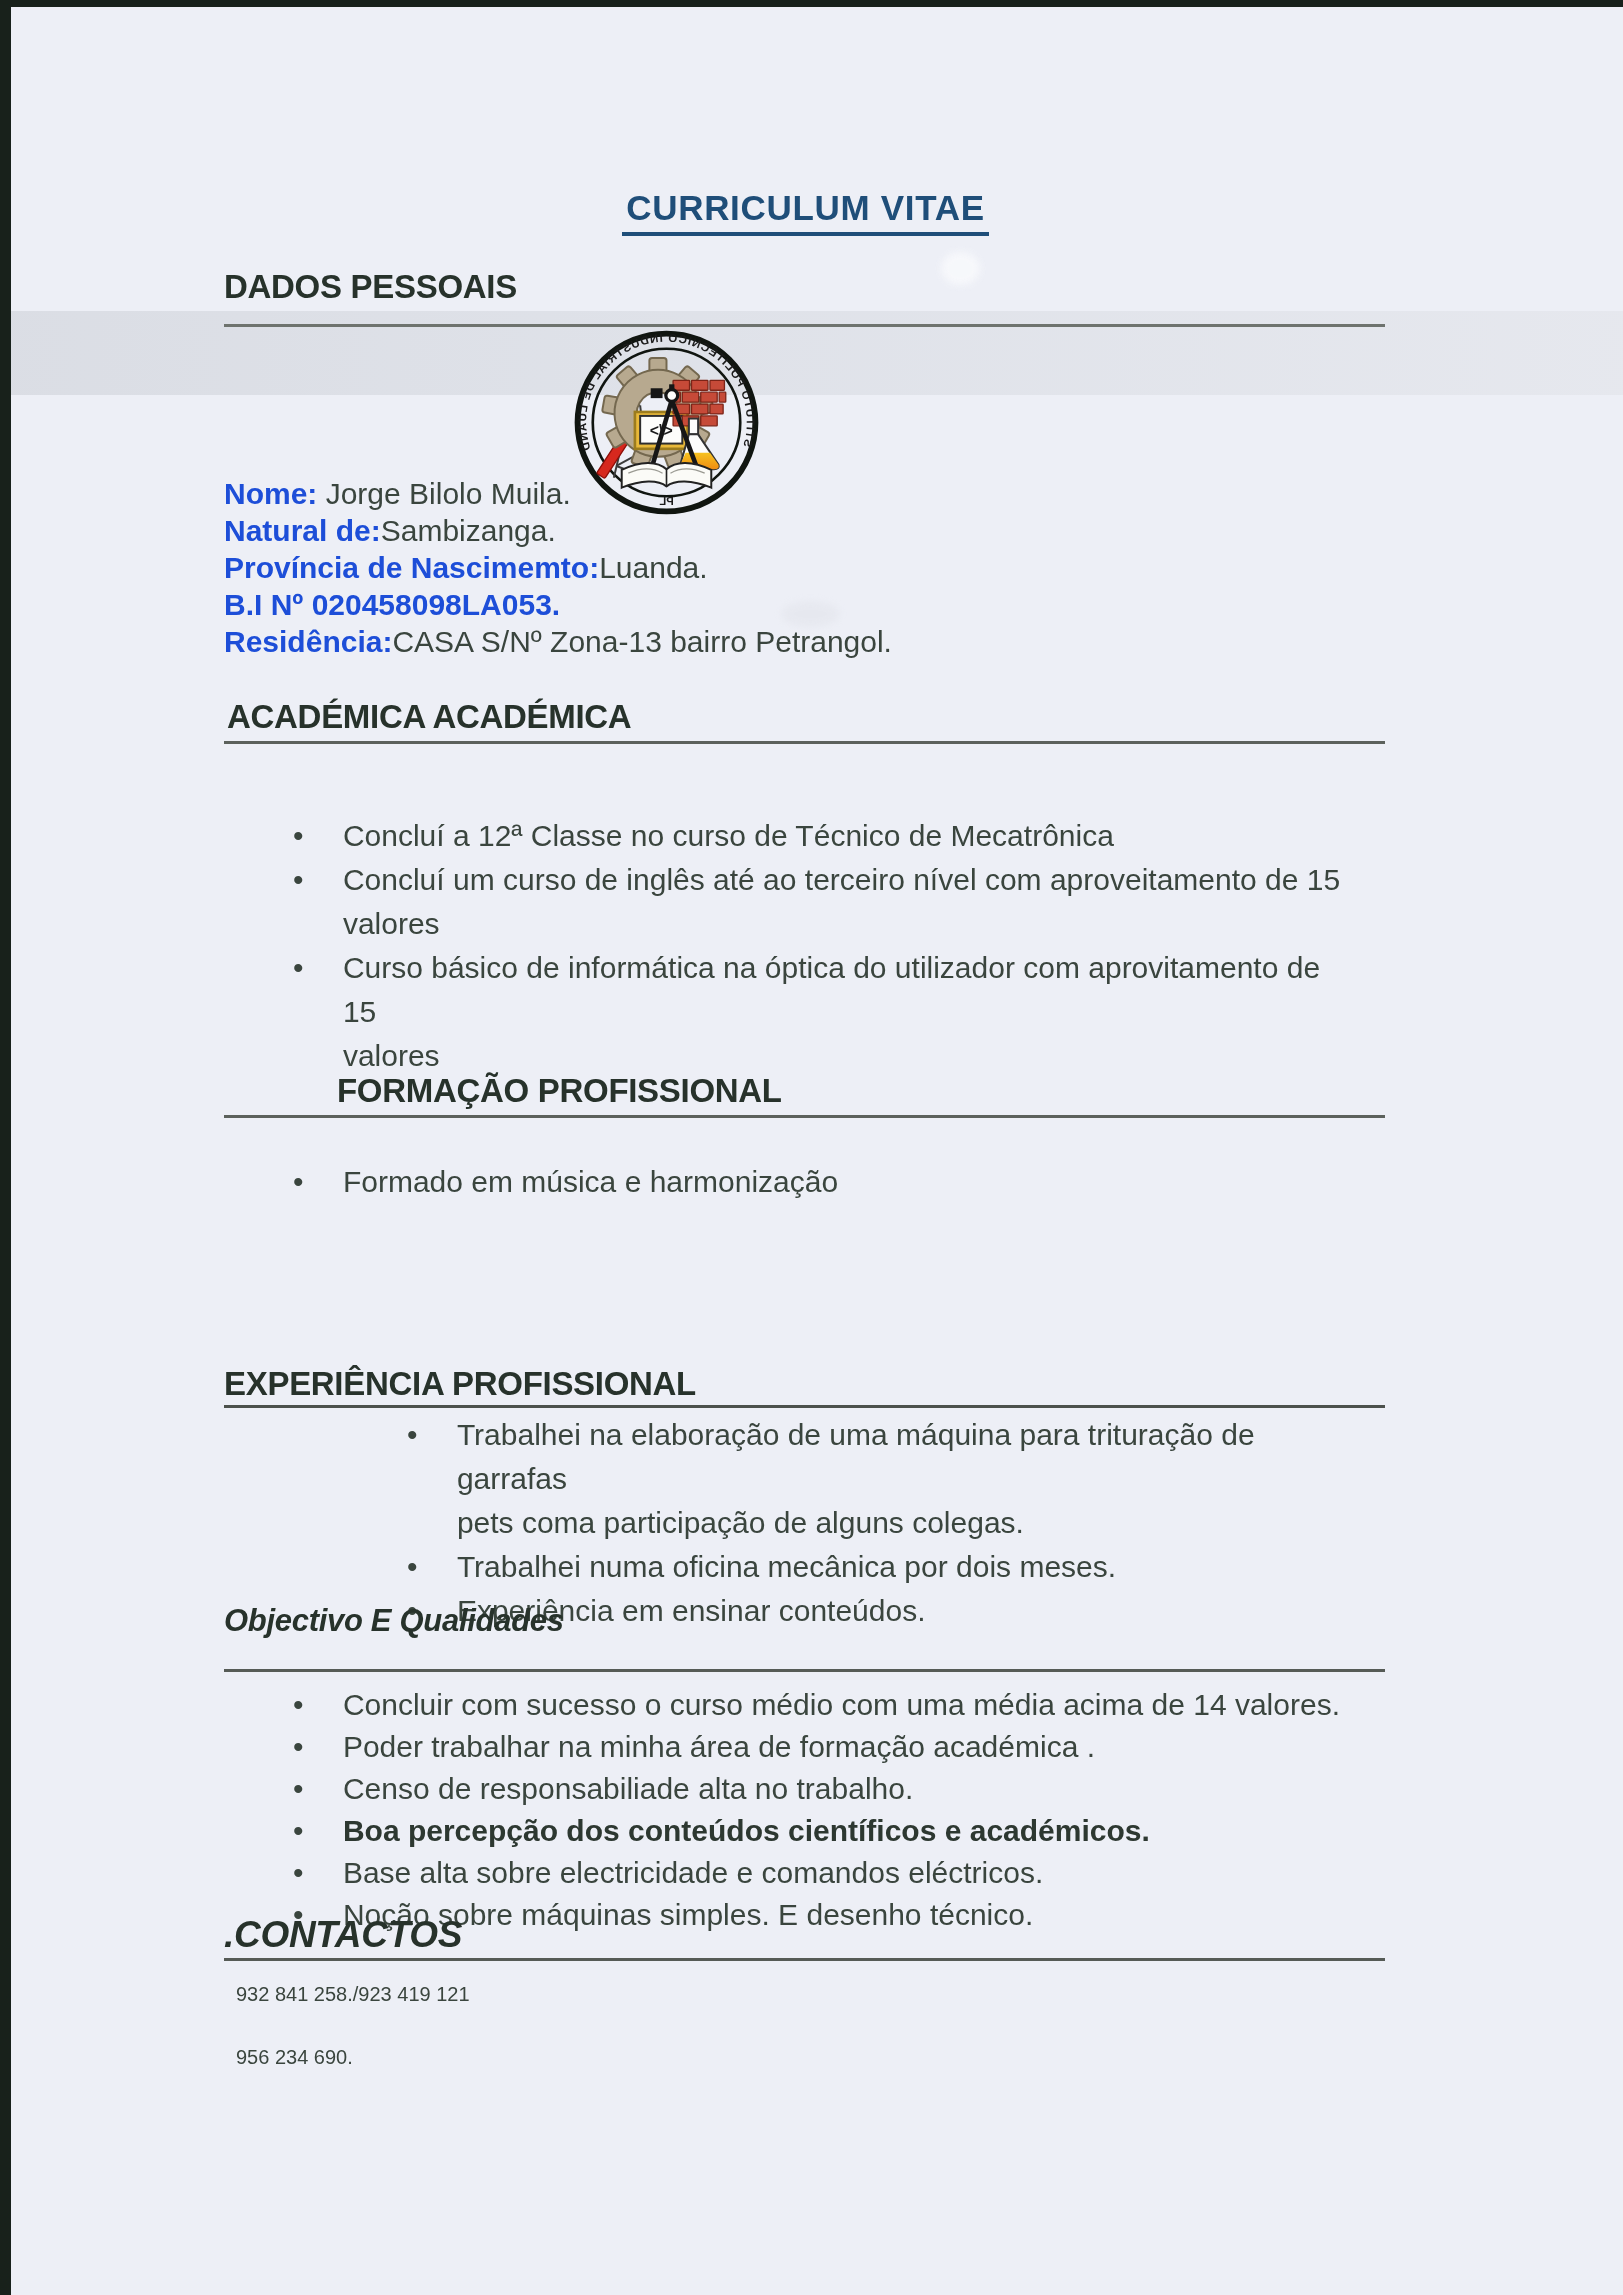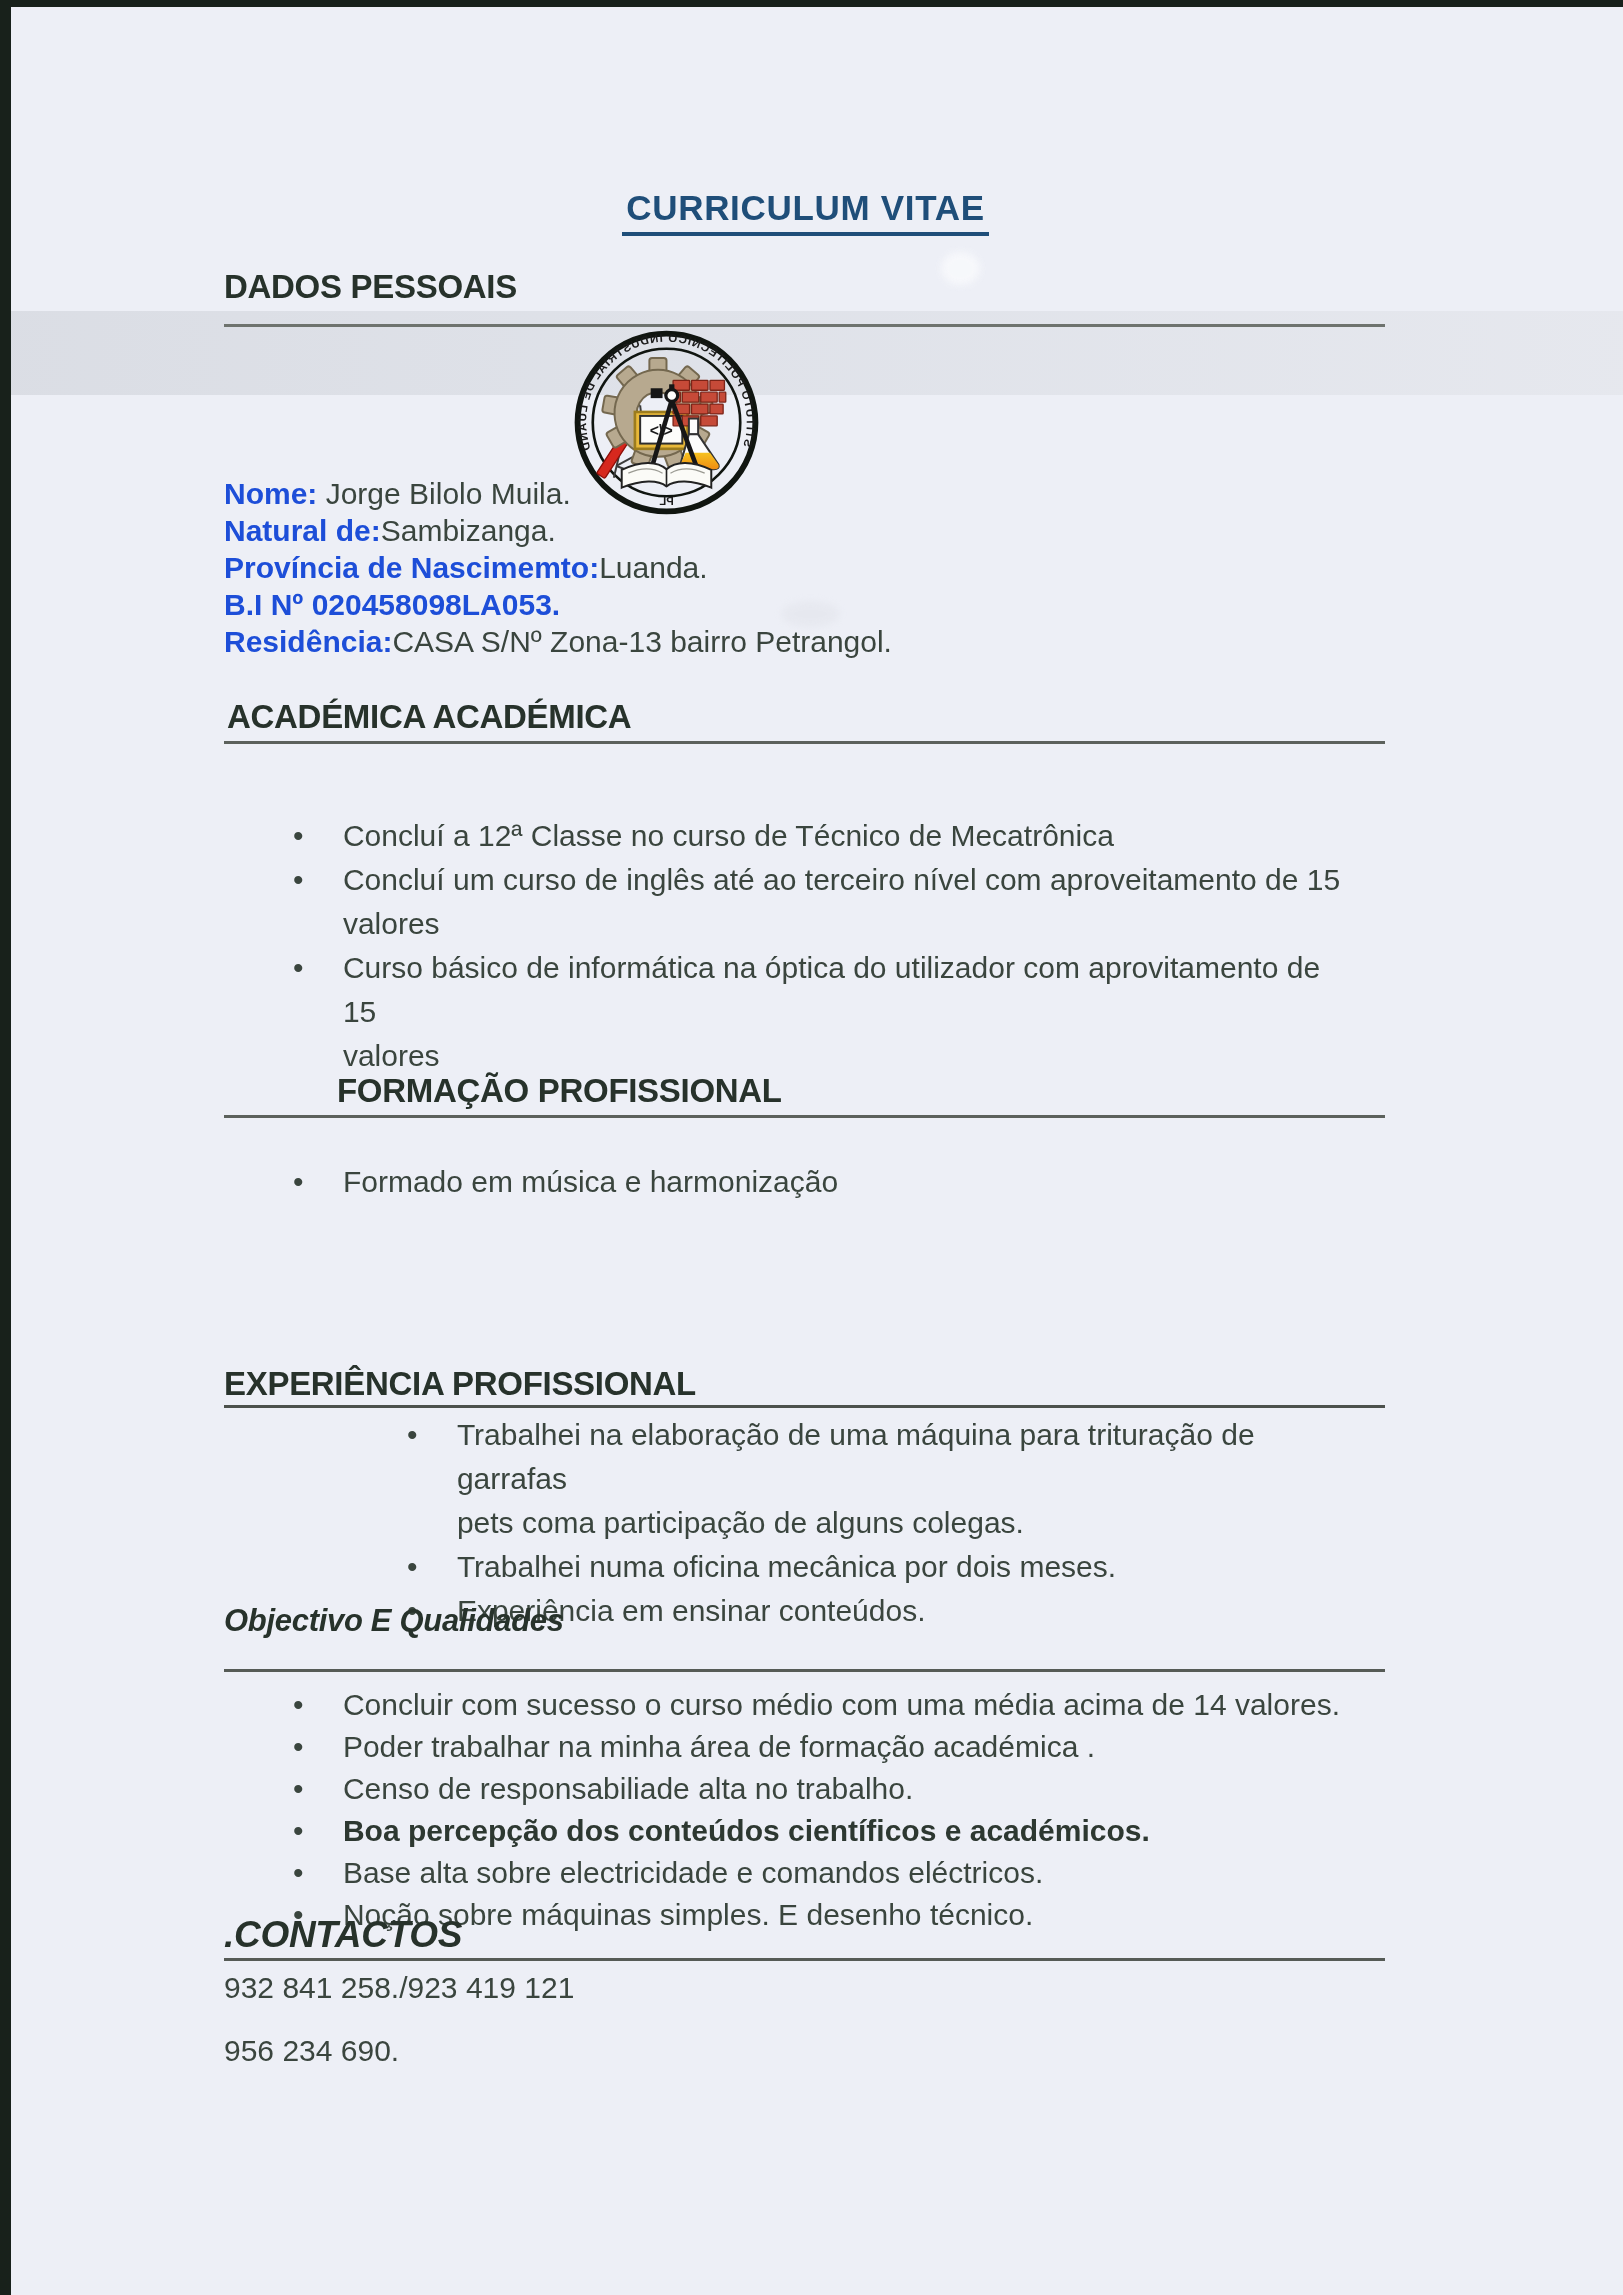--- a/index.html
+++ b/index.html
@@ -69,21 +69,21 @@
   ul.bullets li{display:flex;align-items:flex-start;}
   .dot{flex:0 0 50px;text-align:left;padding-left:3.9px;}
   .btext{white-space:pre-line;}
   .btext.bold{font-weight:bold;color:#2d3831;}
 
   .list-academica{top:814px;left:289px;width:1072px;line-height:44px;}
   .list-profissional{top:1160px;left:289px;width:1072px;line-height:44px;}
   .list-experiencia{top:1413px;left:403px;width:961px;line-height:44px;}
   .list-objectivo{top:1684px;left:289px;width:1111px;line-height:42px;}
 
-  .phones{position:absolute;left:224px;z-index:2;font-size:30px;color:var(--body-ink);margin:0;}
+  .phones{position:absolute;left:224px;z-index:2;font-size:20px;color:var(--body-ink);margin:12px;}
   .phone1{top:1971px;}
   .phone2{top:2034px;}
 
   
   .seal text{font-family:"Liberation Sans","DejaVu Sans",sans-serif;}
 </style>
 </head>
 <body>
 
 <div class="page">

